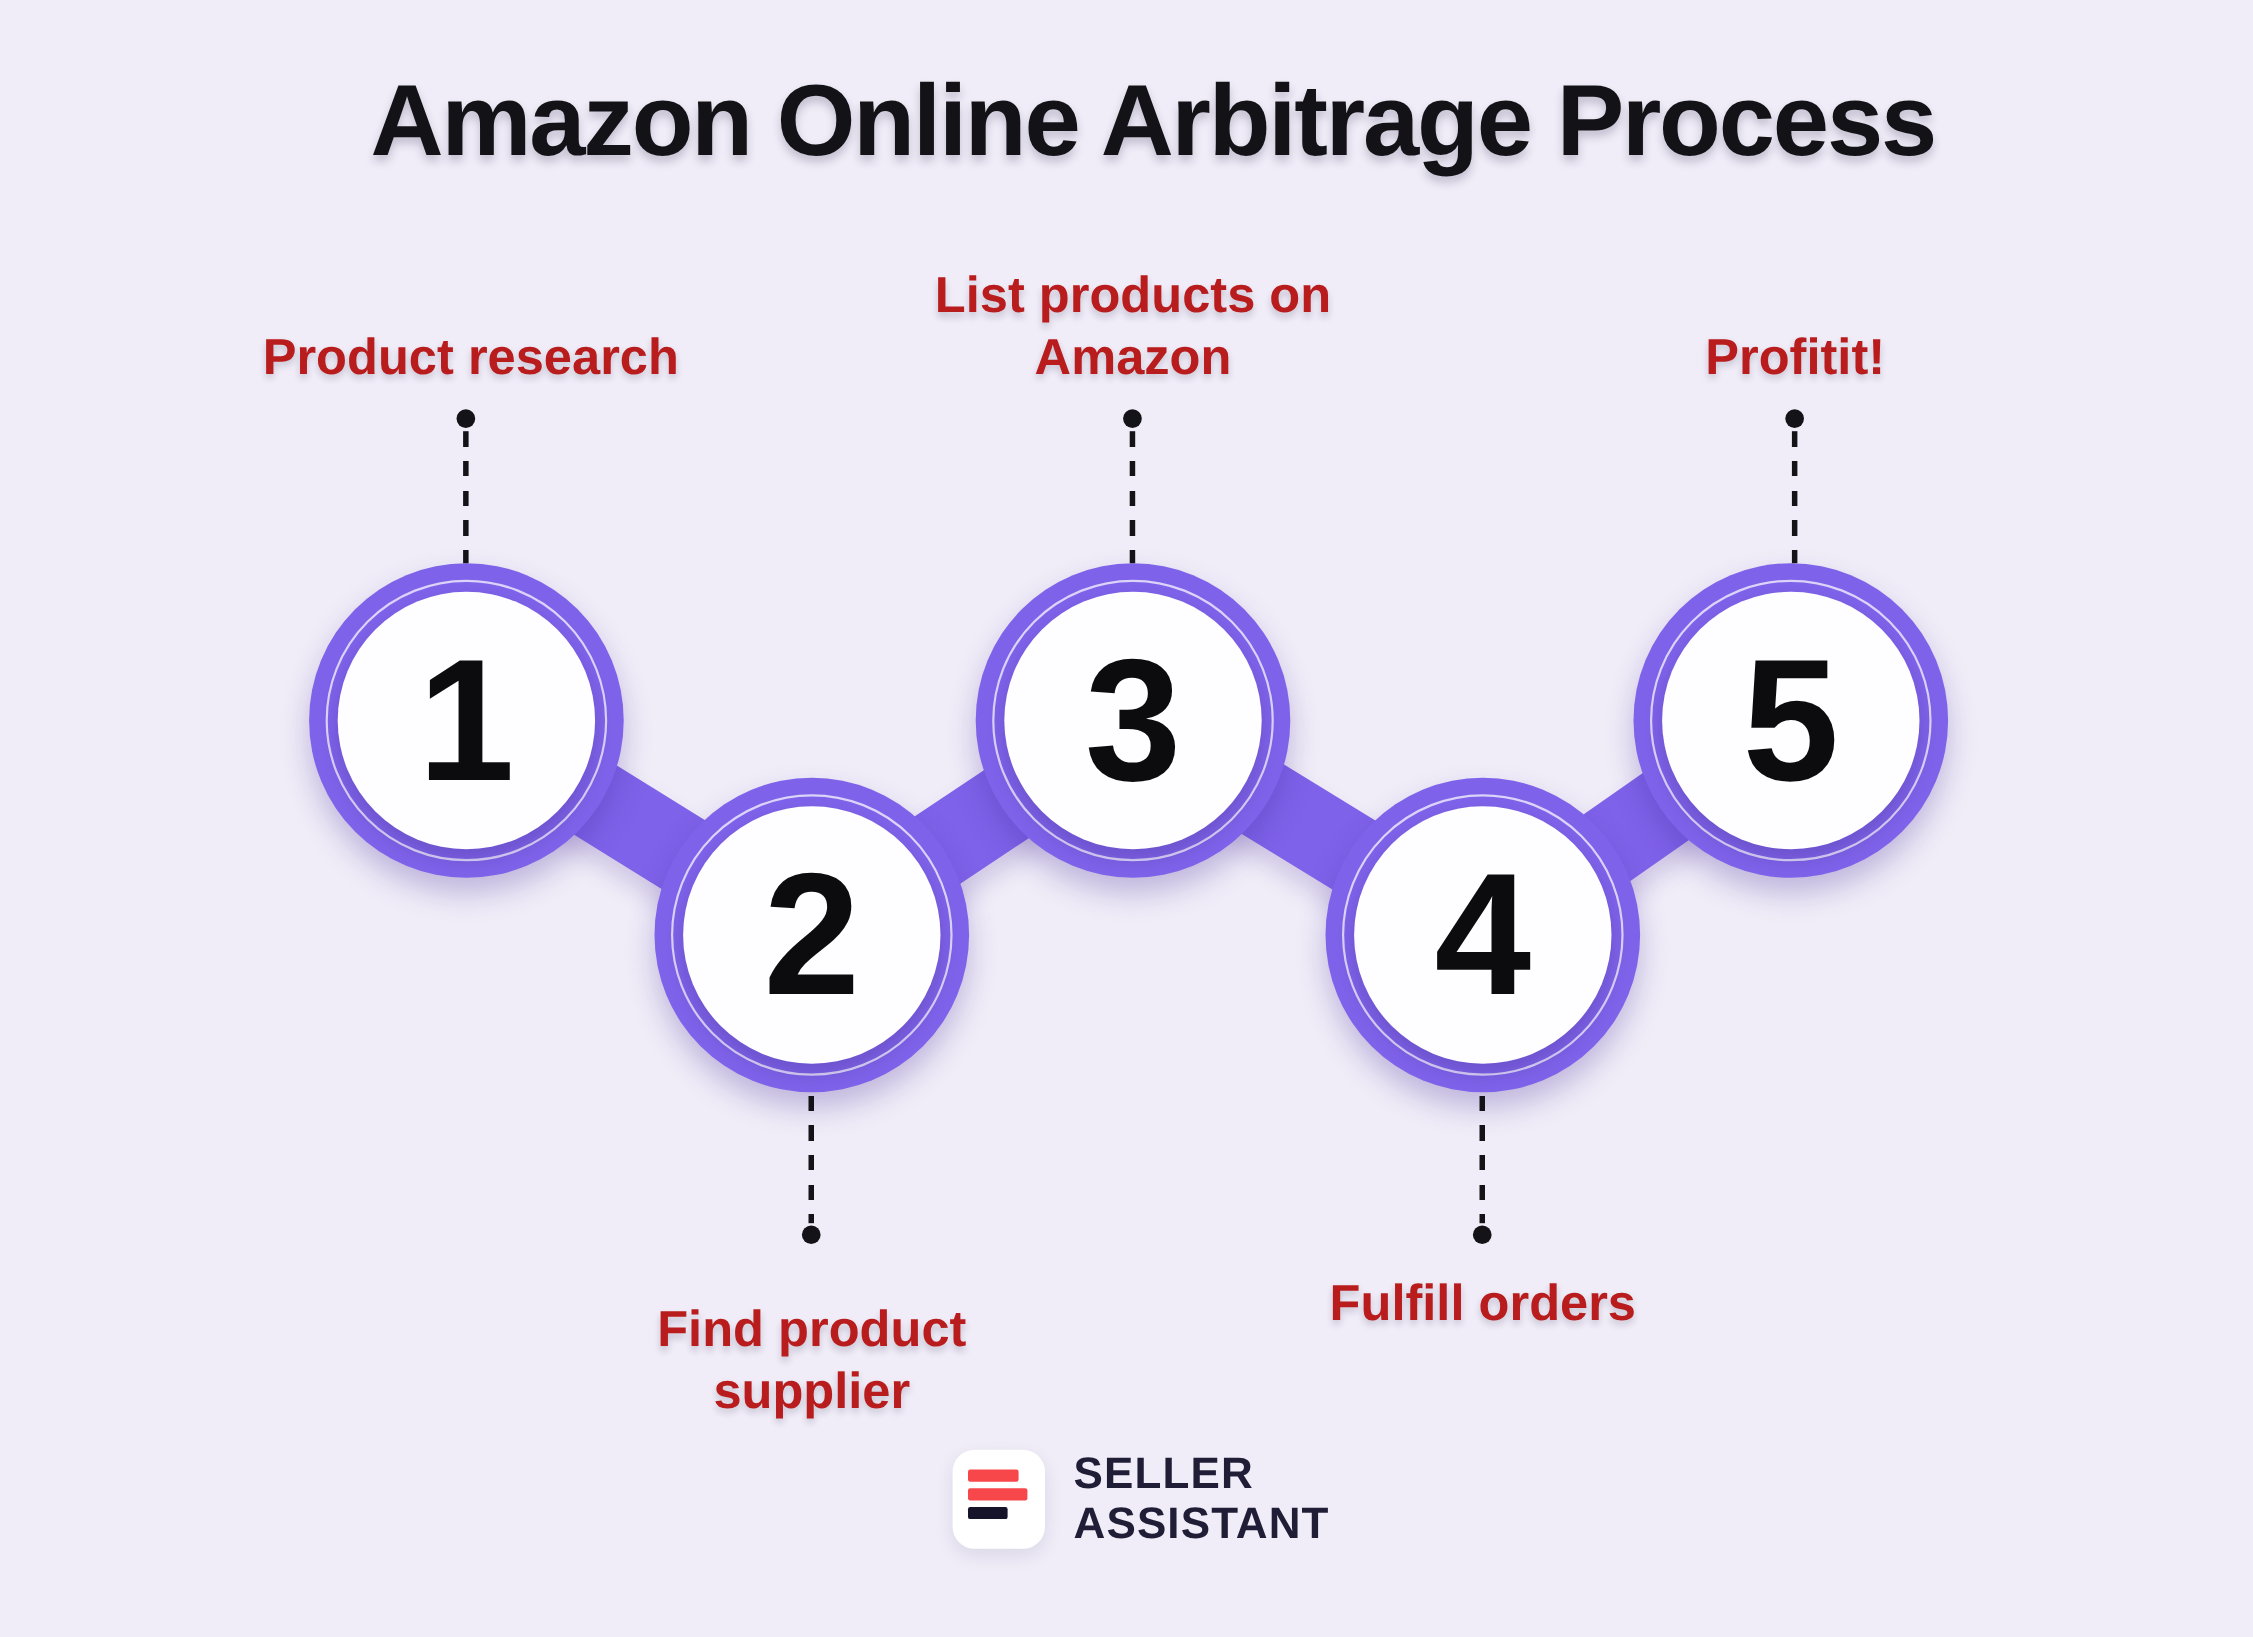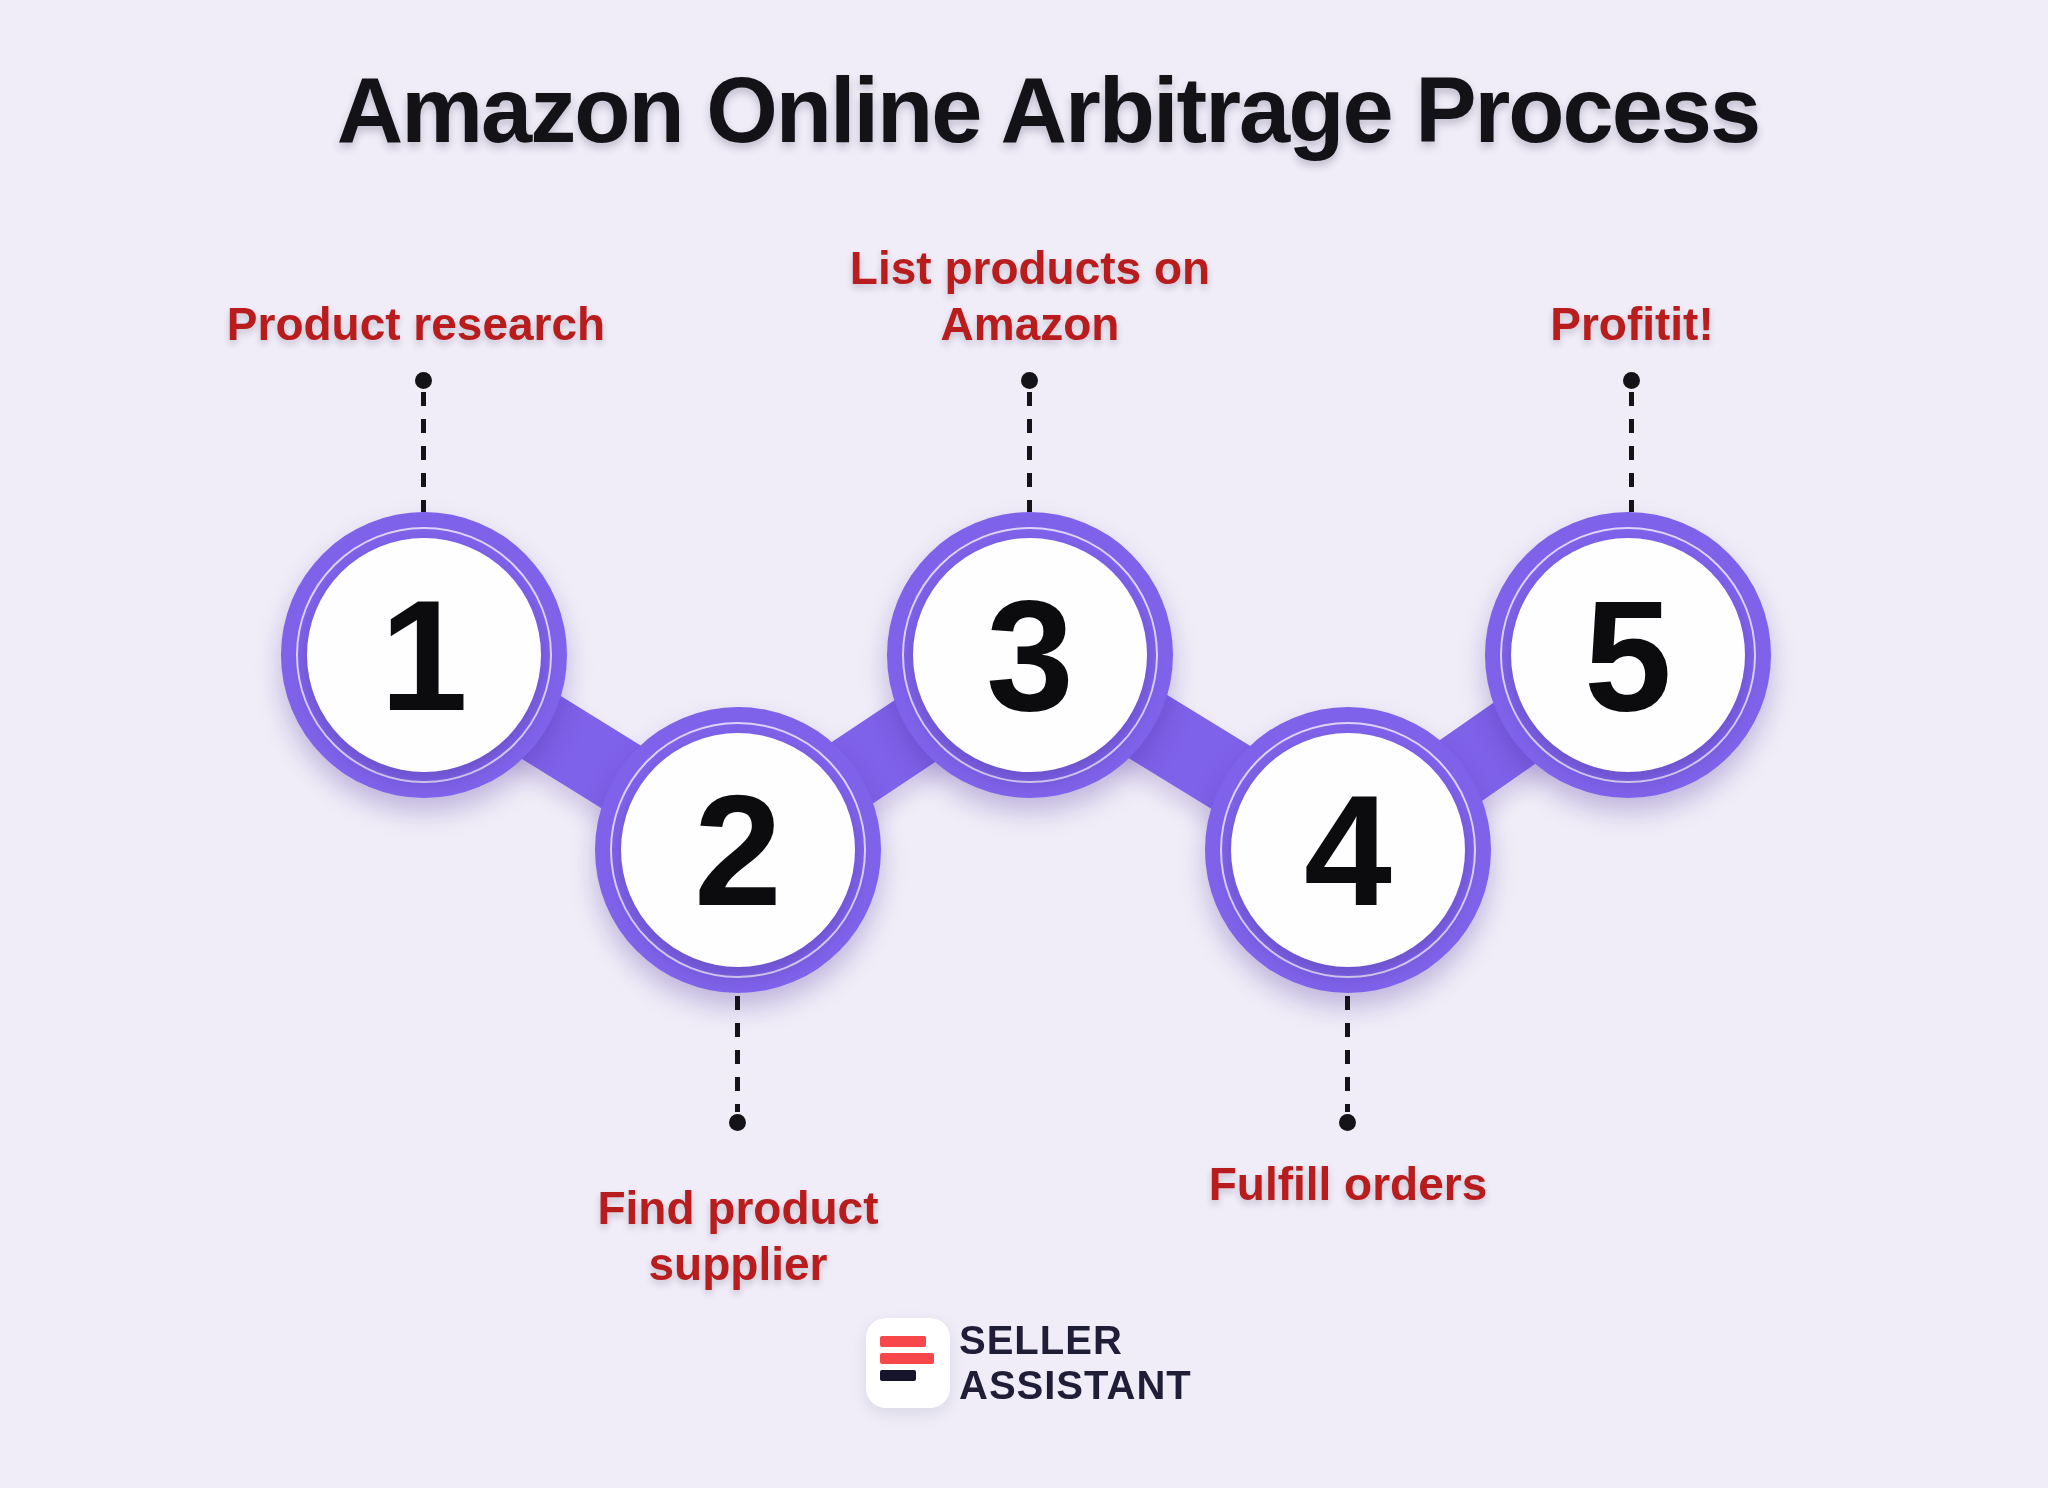--- a/index.html
+++ b/index.html
@@ -89,30 +89,30 @@
   
   .label{
     position:absolute;width:520px;
     text-align:center;
     font-size:46px;font-weight:700;line-height:56px;
     color:#b91c1c;
     white-space:pre-line;
     text-shadow:0 4px 7px rgba(30,20,60,.20);
     z-index:3;
   }
-  .lb1{left:156px;top:296px;}
+  .lb1{left:168px;top:296px;}
   .lb3{left:770px;top:240px;}
   .lb5{left:1372px;top:296px;}
   .lb2{left:478px;top:1156px;margin-top:24px;}
   .lb4{left:1088px;top:1156px;text-align:center;}
 
   
   .logo{
     position:absolute;left:866px;top:1318px;
-    display:flex;align-items:center;gap:9px;
+    display:flex;align-items:center;gap:26px;
   }
   .logo-icon{
     position:relative;width:84px;height:90px;border-radius:20px;
     background:#ffffff;
     box-shadow:0 6px 16px rgba(40,30,90,.10);
   }
   .logo-icon .bar{position:absolute;height:11px;border-radius:2px;}
   .logo-icon .bar1{left:14px;top:18px;width:46px;background:var(--logo-red);}
   .logo-icon .bar2{left:14px;top:35px;width:54px;background:var(--logo-red);}
   .logo-icon .bar3{left:14px;top:52px;width:36px;background:var(--logo-dark);}

